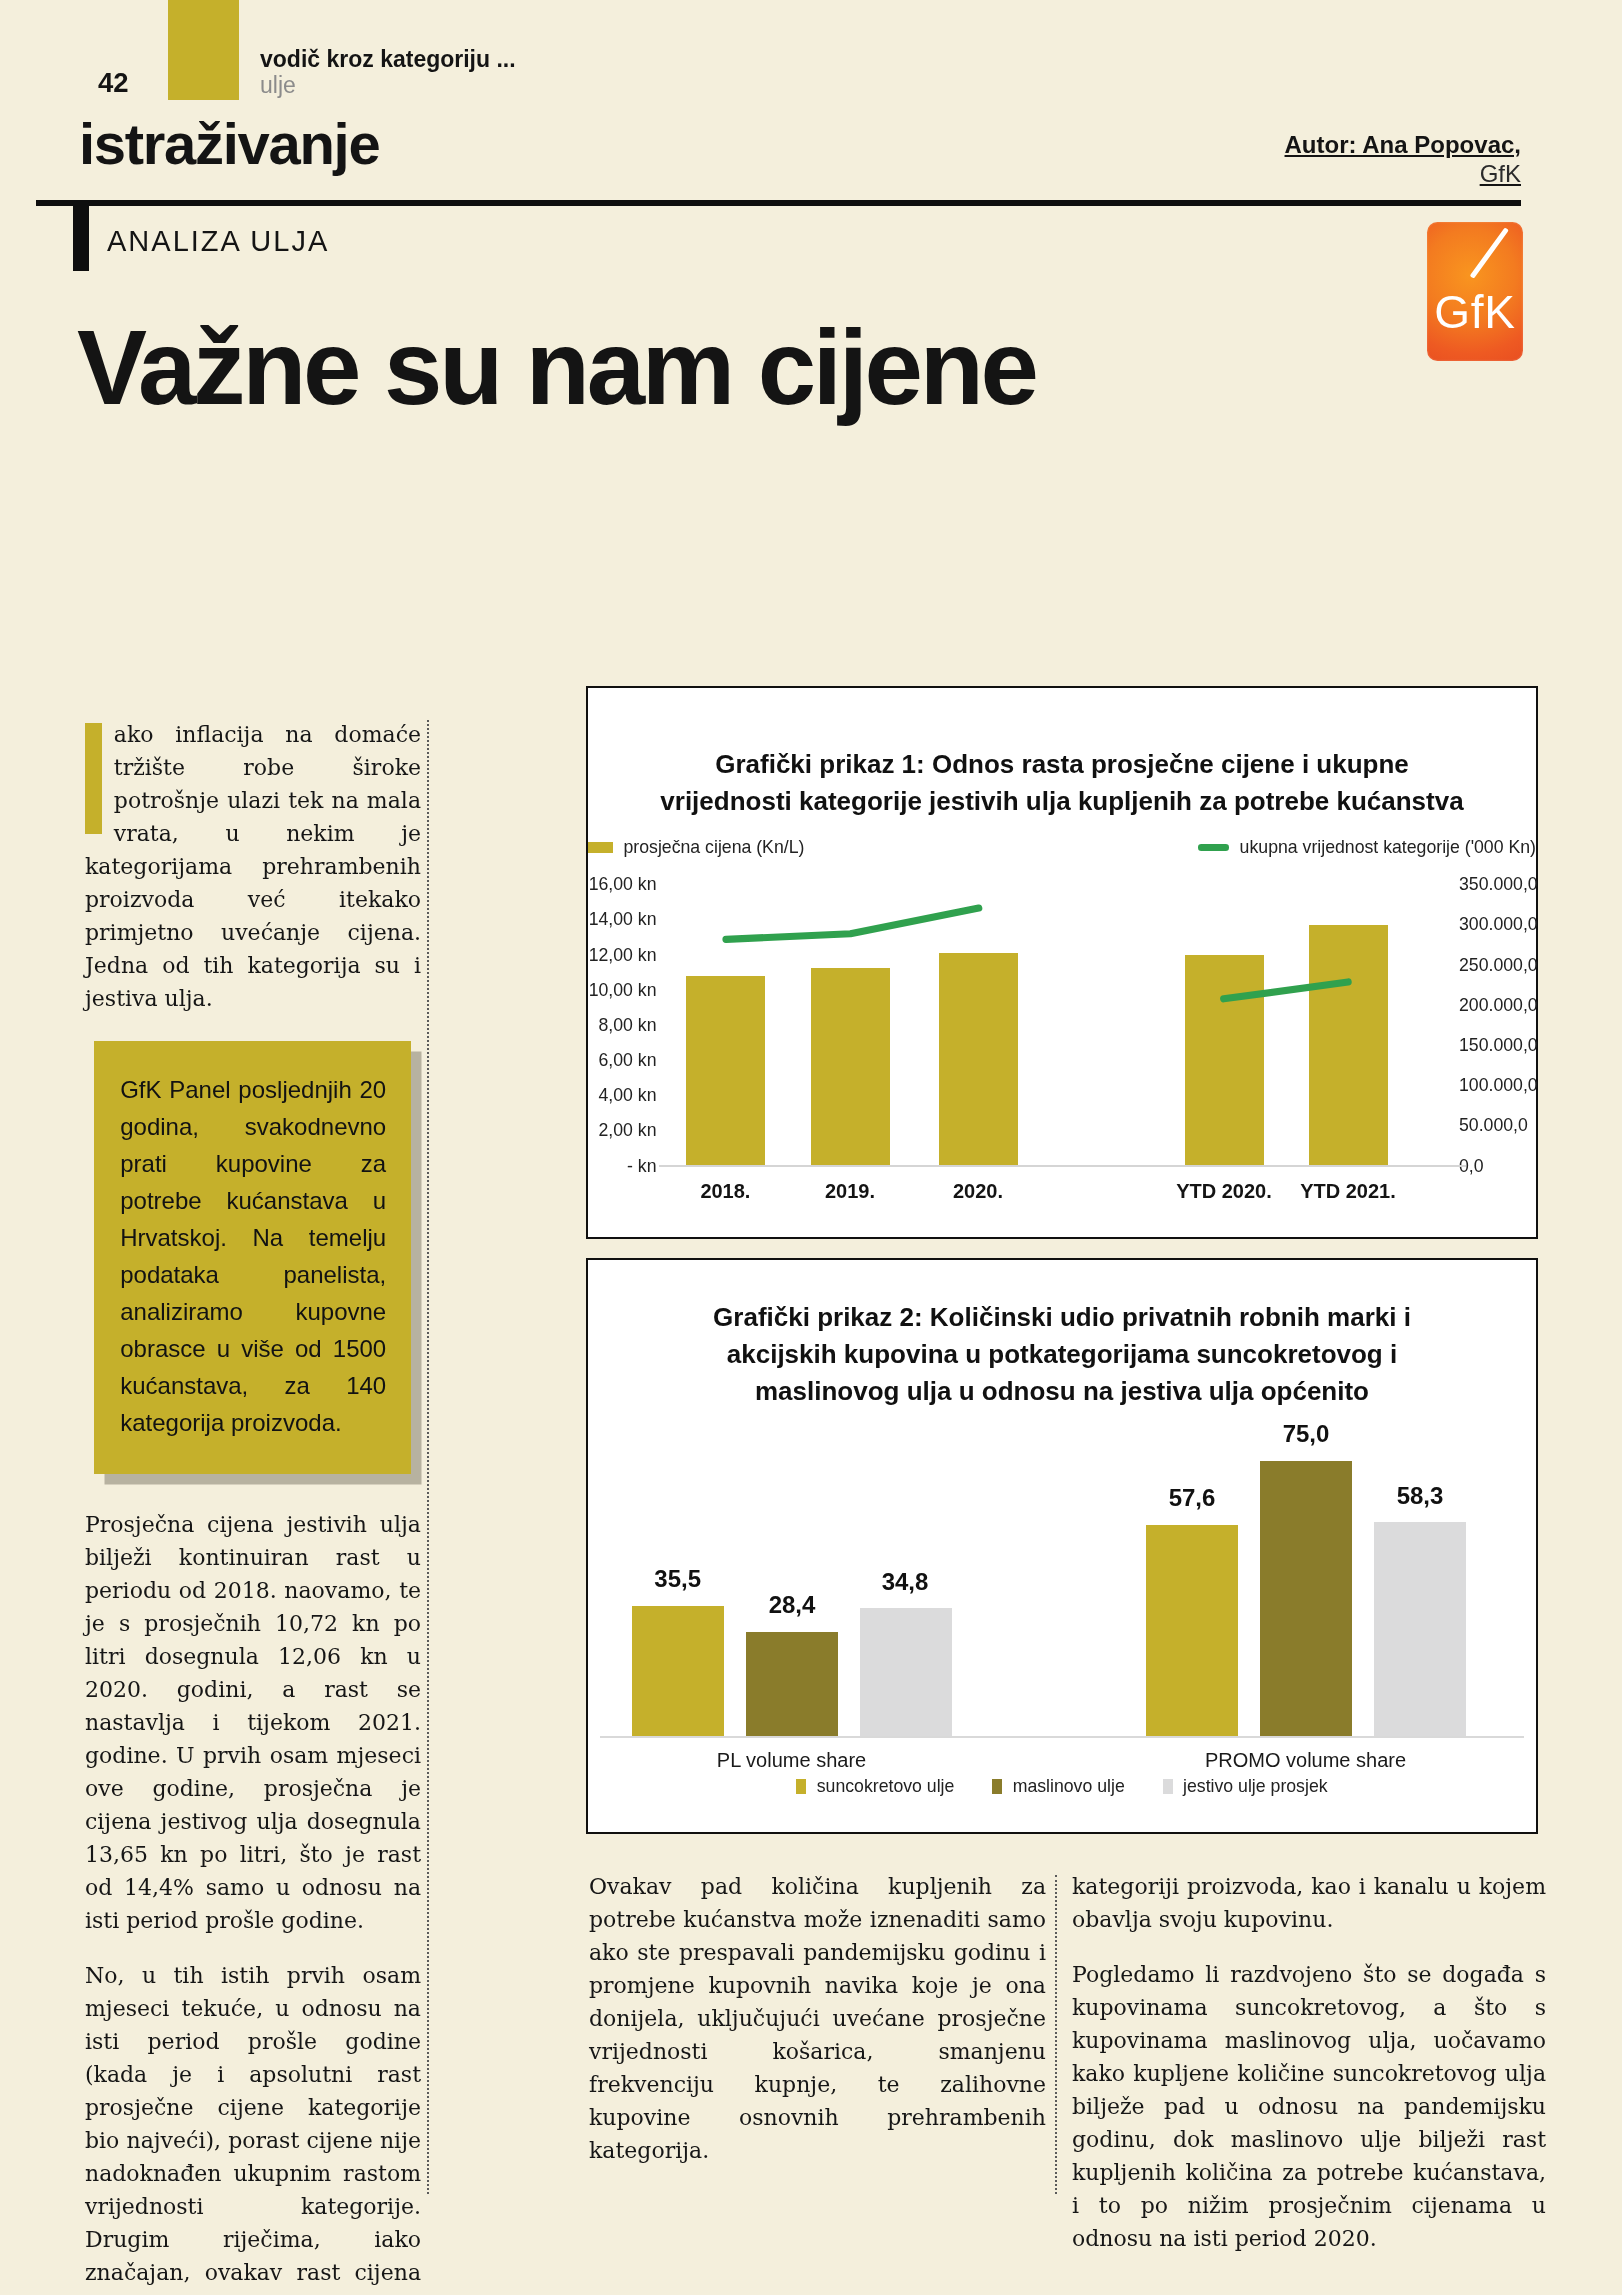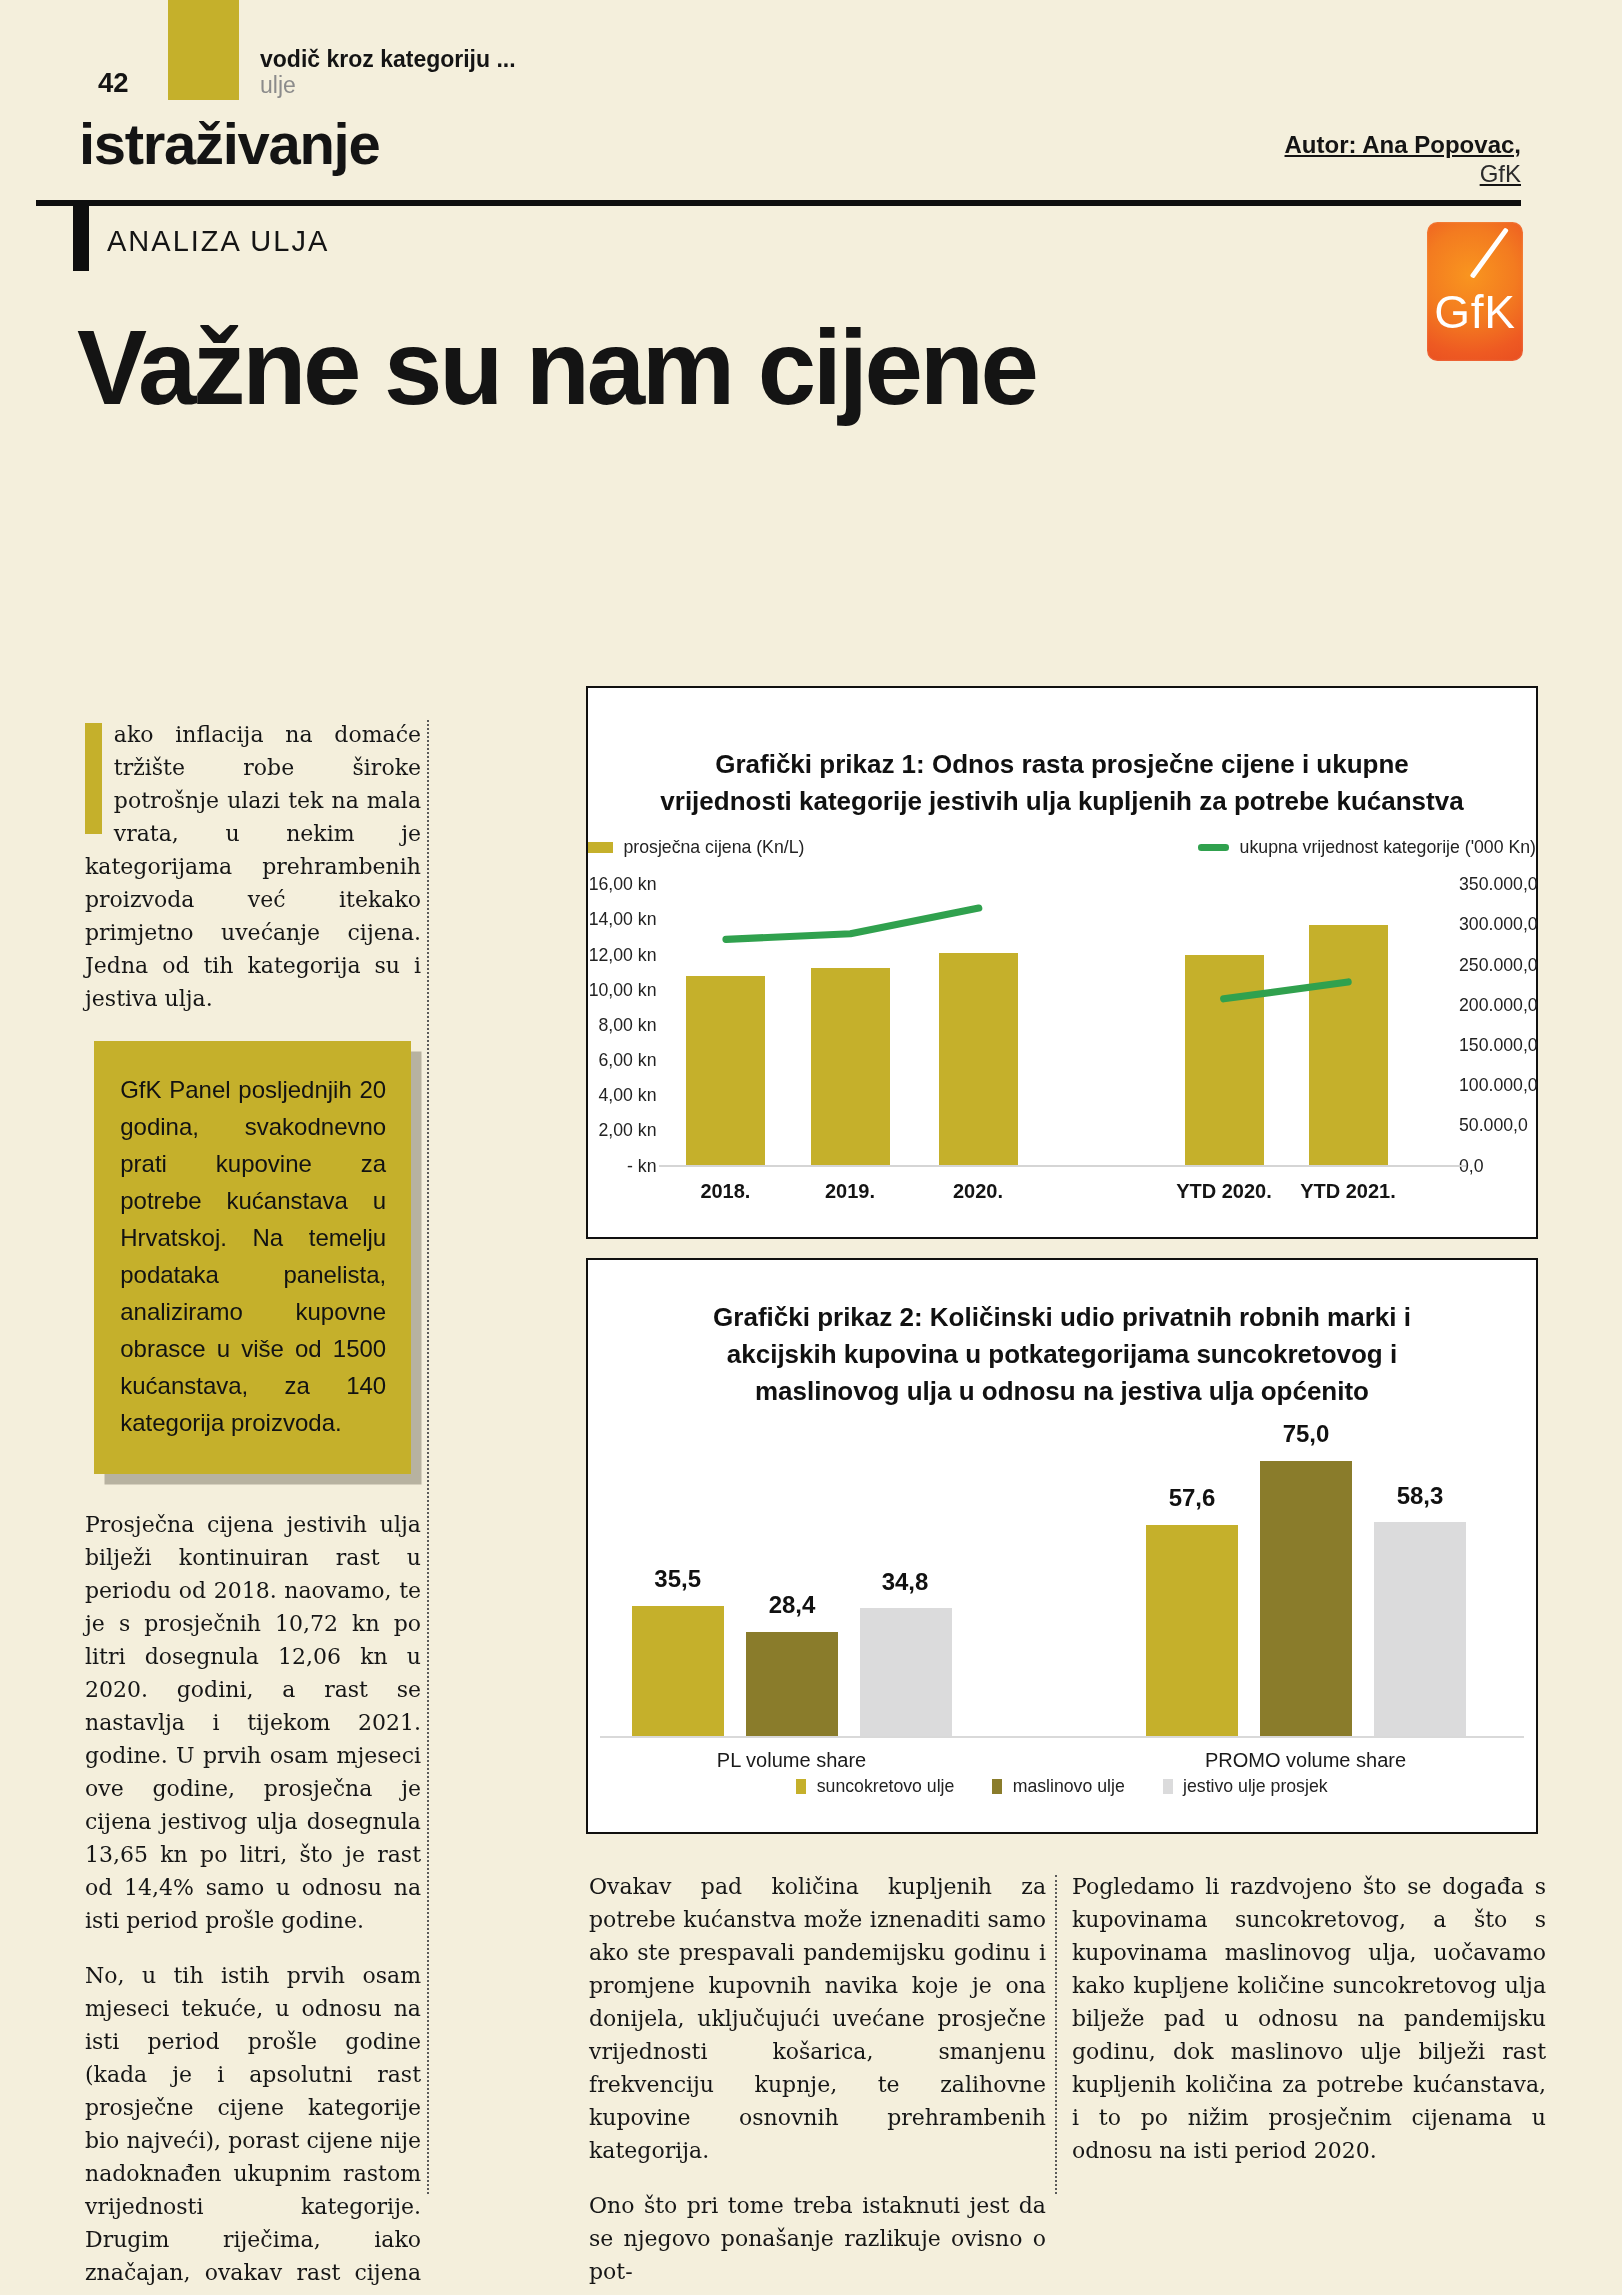--- a/index.html
+++ b/index.html
@@ -195,20 +195,20 @@
         </div>
         <div class="legend-item">
           <div class="sw-sq" style="background: rgb(219, 219, 220);"></div>
           <div class="">jestivo ulje prosjek</div>
         </div>
       </div>
   </div>
 
   <div class="bodycol serif col-mid">
     <p>Ovakav pad količina kupljenih za potrebe kućanstva može iznenaditi samo ako ste prespavali pandemijsku godinu i promjene kupovnih navika koje je ona donijela, uključujući uvećane prosječne vrijednosti košarica, smanjenu frekvenciju kupnje, te zalihovne kupovine osnovnih prehrambenih kategorija.</p>
-    <p>Ono što pri tome treba istaknuti jest da se njegovo ponašanje razlikuje ovisno o pot-</p>
   </div>
   <div class="bodycol serif col-right">
+    <p>kategoriji proizvoda, kao i kanalu u kojem obavlja svoju kupovinu.</p>
     <p>Pogledamo li razdvojeno što se događa s kupovinama suncokretovog, a što s kupovinama maslinovog ulja, uočavamo kako kupljene količine suncokretovog ulja bilježe pad u odnosu na pandemijsku godinu, dok maslinovo ulje bilježi rast kupljenih količina za potrebe kućanstava, i to po nižim prosječnim cijenama u odnosu na isti period 2020.</p>
   </div>
 
 </div>
 
 
 </body></html>

